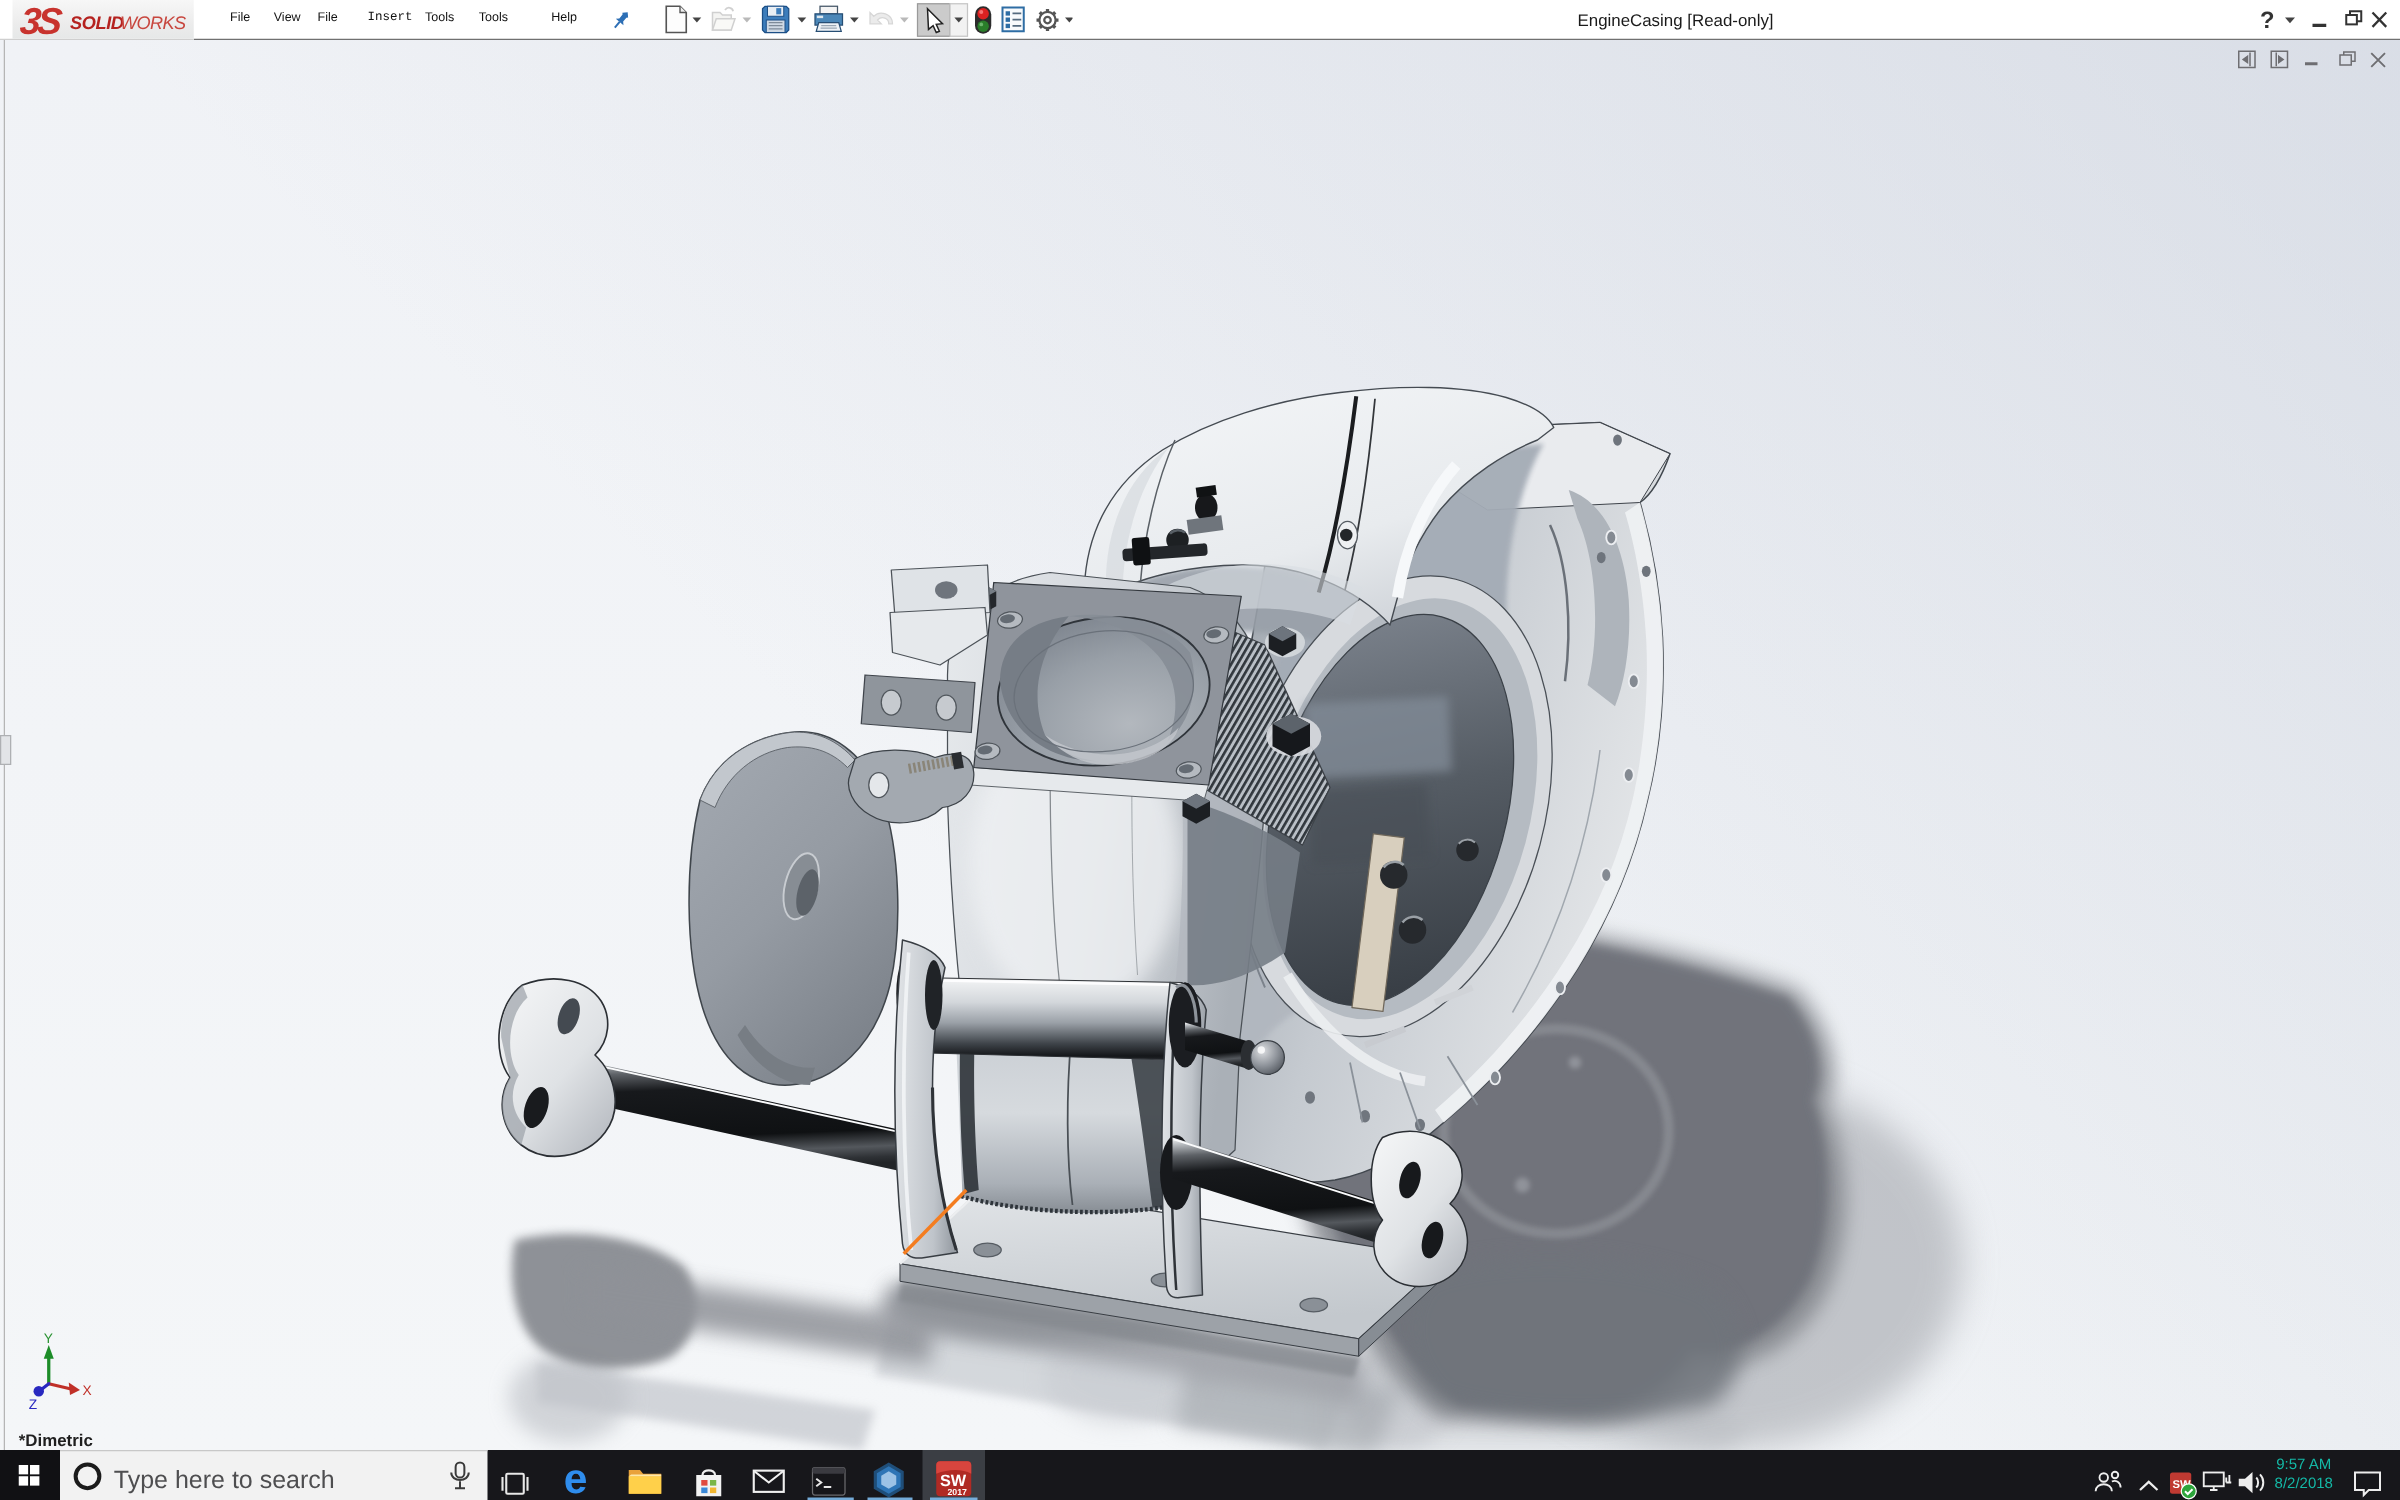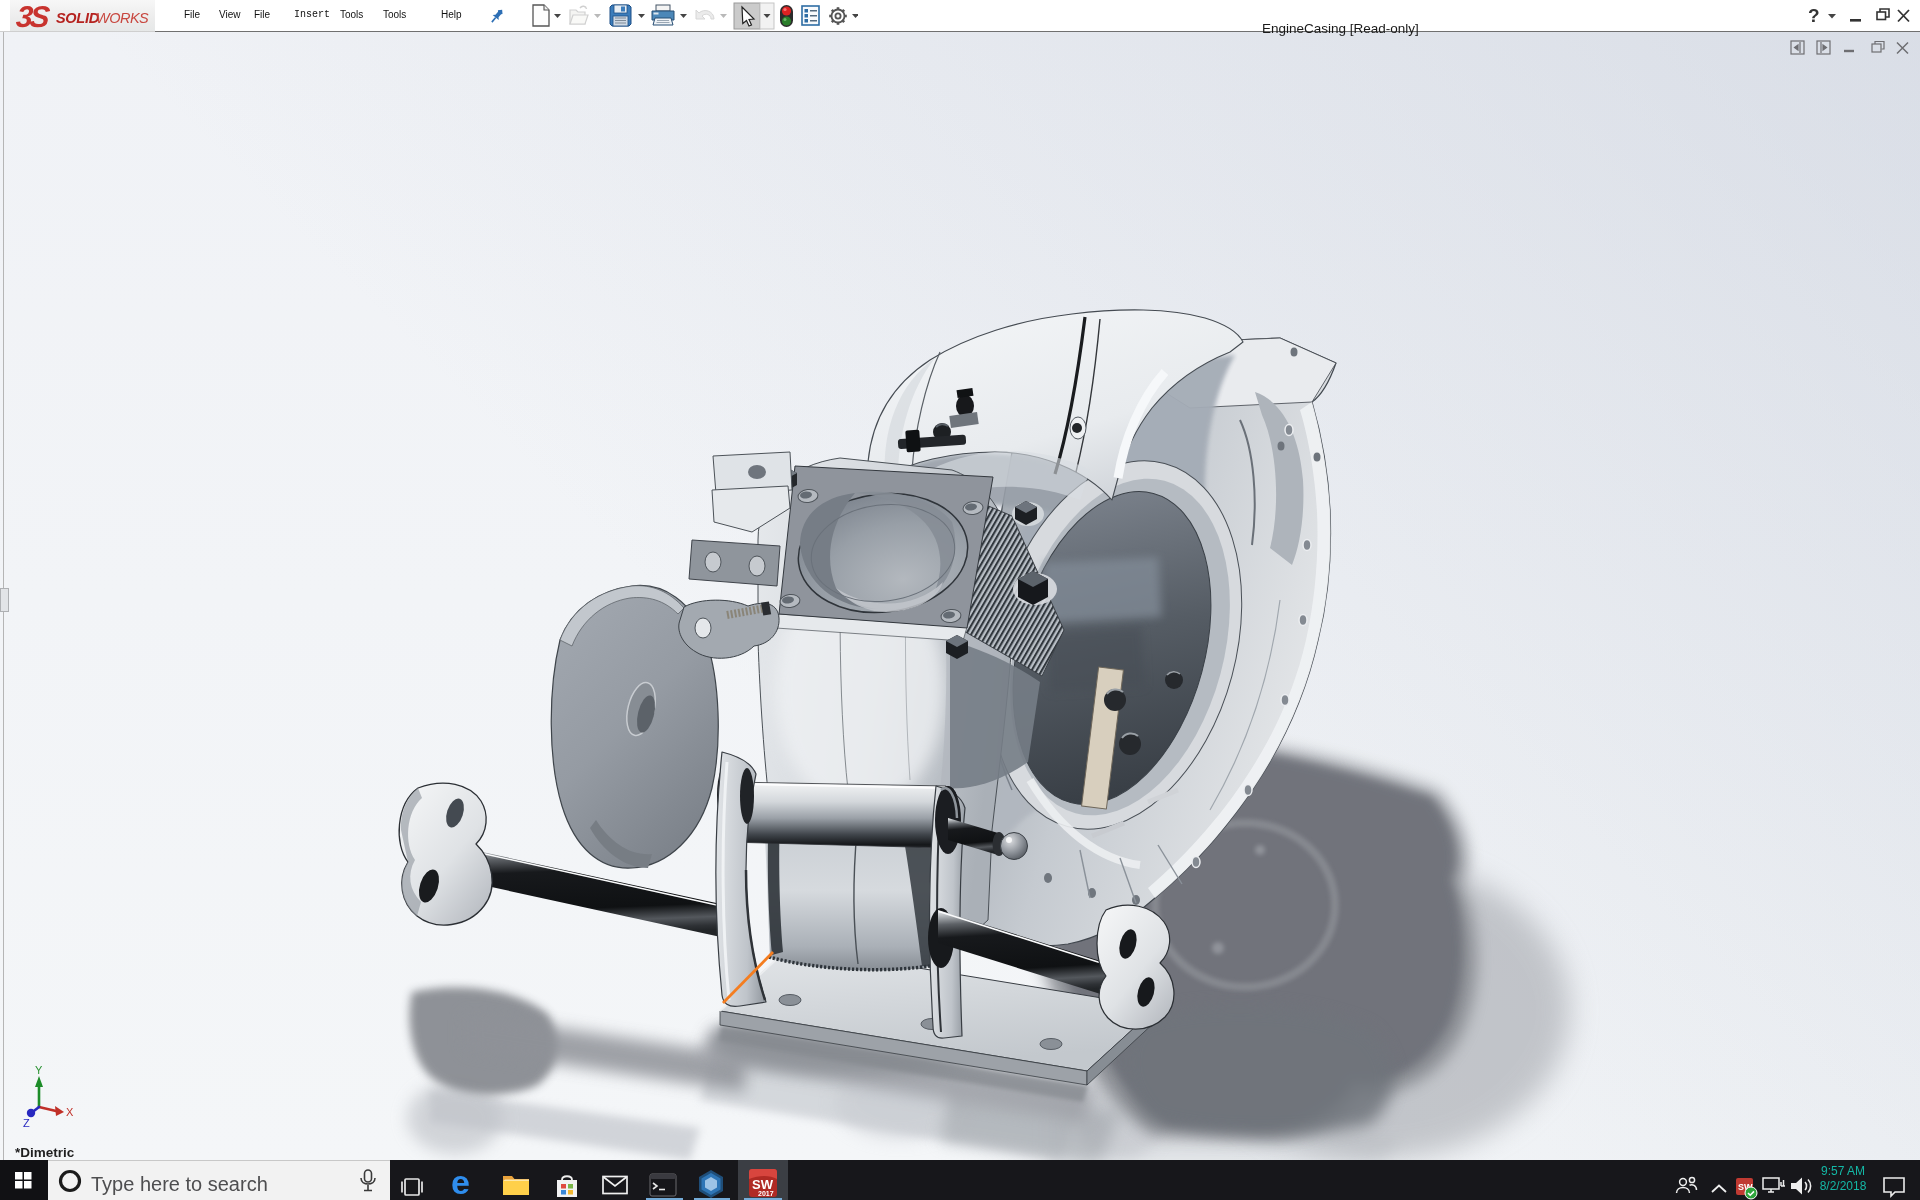--- a/index.html
+++ b/index.html
@@ -1,19 +1,19 @@
 <!DOCTYPE html>
 <html><head><meta charset="utf-8"><style>
 html,body{margin:0;padding:0;width:1920px;height:1200px;overflow:hidden;background:#fff;font-family:"Liberation Sans",sans-serif;}
 #topbar{position:absolute;left:0;top:0;width:1920px;height:32px;background:#fff;}
 #tbline{position:absolute;left:155px;top:31px;width:1765px;height:1px;background:#707070;}
 #tbline2{position:absolute;left:0px;top:31px;width:155px;height:1px;background:#cfcfcf;}
 #logoblk{position:absolute;left:10px;top:0;width:145px;height:31px;background:linear-gradient(180deg,#f7f7f7 0%,#ececec 60%,#e6e8e8 100%);}
 .menu{position:absolute;top:9px;font-size:10px;color:#111;}
-#title{position:absolute;left:1262px;top:9px;font-size:13.5px;color:#1a1a1a;margin-top:12px;}
+#title{position:absolute;left:1262px;top:9px;font-size:13.5px;color:#1a1a1a;}
 #viewport{position:absolute;left:0;top:32px;width:1920px;height:1128px;background:linear-gradient(45deg, rgba(186,194,209,0) 40%, rgba(186,194,209,0.42) 100%),linear-gradient(180deg,#f0f2f6 0%,#f4f6f8 100%);}
 #vpborder{position:absolute;left:3px;top:0px;width:1px;height:1128px;background:#b5b5b5;}
 #taskbar{position:absolute;left:0;top:1160px;width:1920px;height:40px;background:#17171b;}
 #startbtn{position:absolute;left:0;top:0;width:48px;height:40px;background:#111114;}
 #searchbox{position:absolute;left:48px;top:0;width:342px;height:40px;background:#f2f2f2;border-top:1px solid #c8c8c8;box-sizing:border-box;}
 #searchtext{position:absolute;left:43px;top:12px;font-size:20px;color:#4e4e50;}
 .trayicon{position:absolute;top:0;height:40px;}
 #clock{position:absolute;left:1812px;top:4px;width:62px;text-align:center;font-size:12px;color:#14b8a6;line-height:15px;}
 .appbtn{position:absolute;top:0;width:46px;height:40px;}
 .appbtn.active{background:#3b3e44;}

